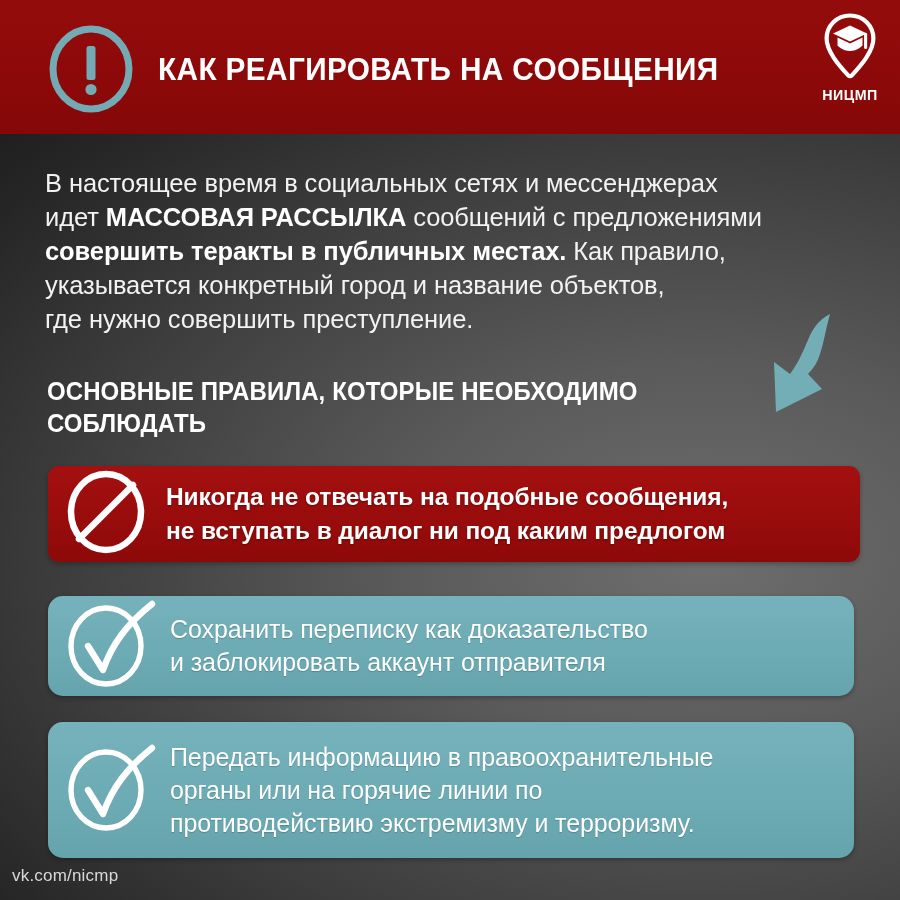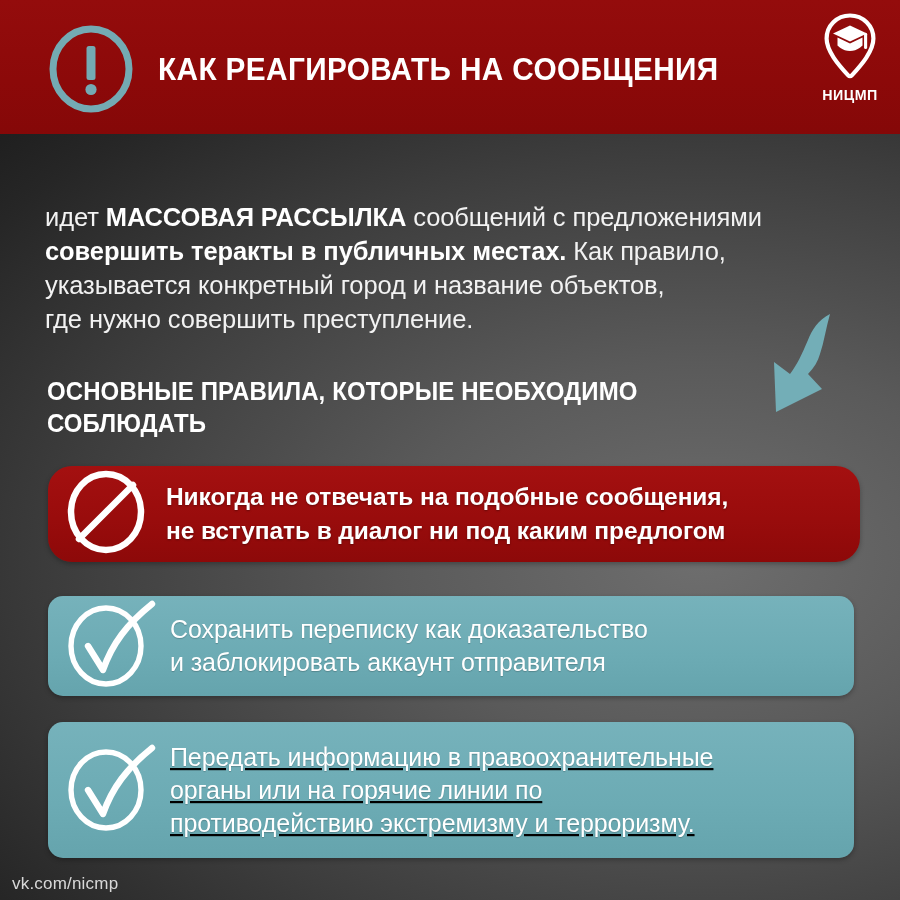--- a/index.html
+++ b/index.html
@@ -117,36 +117,35 @@
     display: flex;
     align-items: center;
     box-shadow: 0 2px 5px rgba(0,0,0,0.28);
   }
   .card-red {
     top: 466px;
     width: 812px;
     height: 96px;
     background: #9c0d0d;
     background: linear-gradient(180deg,#a41010 0%,#990c0c 55%,#8d0909 100%);
-    border-radius: 24px;
+    border-radius: 11px;
   }
   .card-teal-1 {
     top: 596px;
     width: 806px;
     height: 100px;
     background: #6fadb6;
     background: linear-gradient(180deg,#76b2bb 0%,#6cabb4 60%,#65a4ad 100%);
   }
   .card-teal-2 {
     top: 722px;
     width: 806px;
     height: 136px;
     background: #6fadb6;
     background: linear-gradient(180deg,#76b2bb 0%,#6cabb4 60%,#65a4ad 100%);
-    text-decoration: underline;
   }
   .card-icon {
     flex: 0 0 auto;
     margin-left: 14px;
     margin-right: 8px;
   }
   .card-text {
     color: #ffffff;
     font-size: 25px;
     line-height: 33px;
@@ -160,21 +159,21 @@
     text-shadow: 0 1px 2px rgba(0,0,0,0.35);
     margin-left: 8px;
   }
   .card-teal-1 .card-text { margin-left: 6px; }
   .card-teal-2 .card-text { margin-left: 6px; }
 
   
   .footer {
     position: absolute;
     left: 12px;
-    bottom: 6px;
+    bottom: 14px;
     color: #d8d8d8;
     font-size: 17px;
     letter-spacing: 0.2px;
   }
   .nowrap { white-space: nowrap; }
 </style>
 </head>
 <body>
 
 <div id="poster">
@@ -201,21 +200,21 @@
             <path d="M44.6 22.2 L44.6 35.5" stroke="#ffffff" stroke-width="3.1" stroke-linecap="round" fill="none"></path>
           </svg>
         </span>
         <span class="brand-name">НИЦМП</span>
       </div>
 
     </div>
   </div>
 
   <div class="intro">
-    <br>
+    <span class="nowrap">В настоящее время в социальных сетях и мессенджерах</span><br>
     <span>идет </span><b>МАССОВАЯ РАССЫЛКА</b><span> сообщений с предложениями</span><br>
     <b>совершить теракты в публичных местах.</b><span> Как правило,</span><br>
     <span>указывается конкретный город и название объектов,</span><br>
     <span>где нужно совершить преступление.</span>
   </div>
 
   <div class="rules-heading">
     <span>ОСНОВНЫЕ ПРАВИЛА, КОТОРЫЕ НЕОБХОДИМО</span><br>
     <span>СОБЛЮДАТЬ</span>
   </div>

